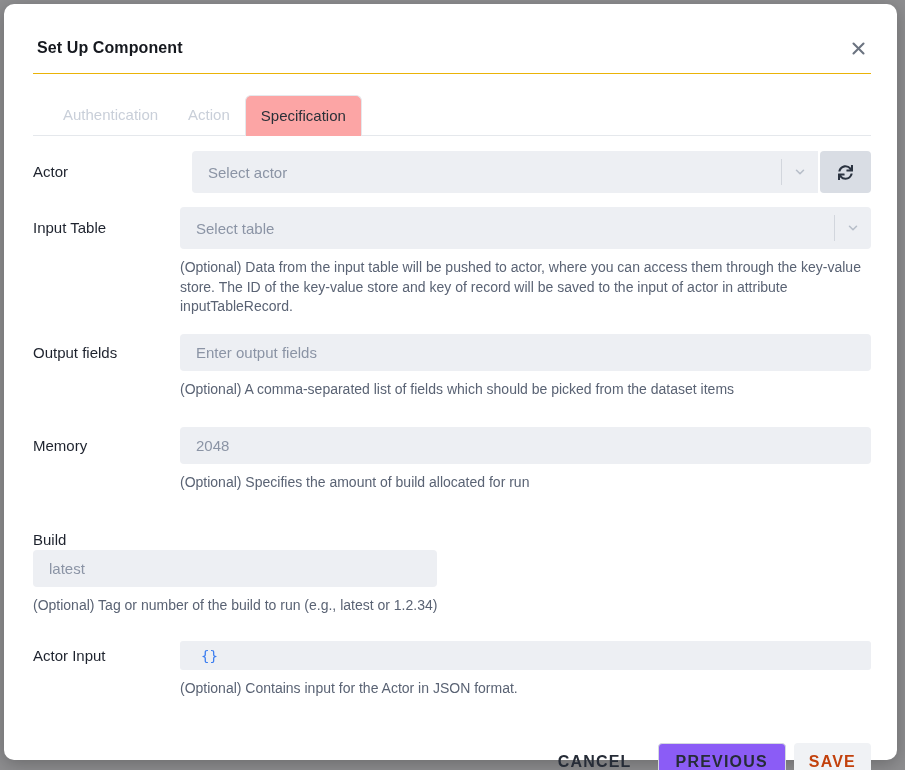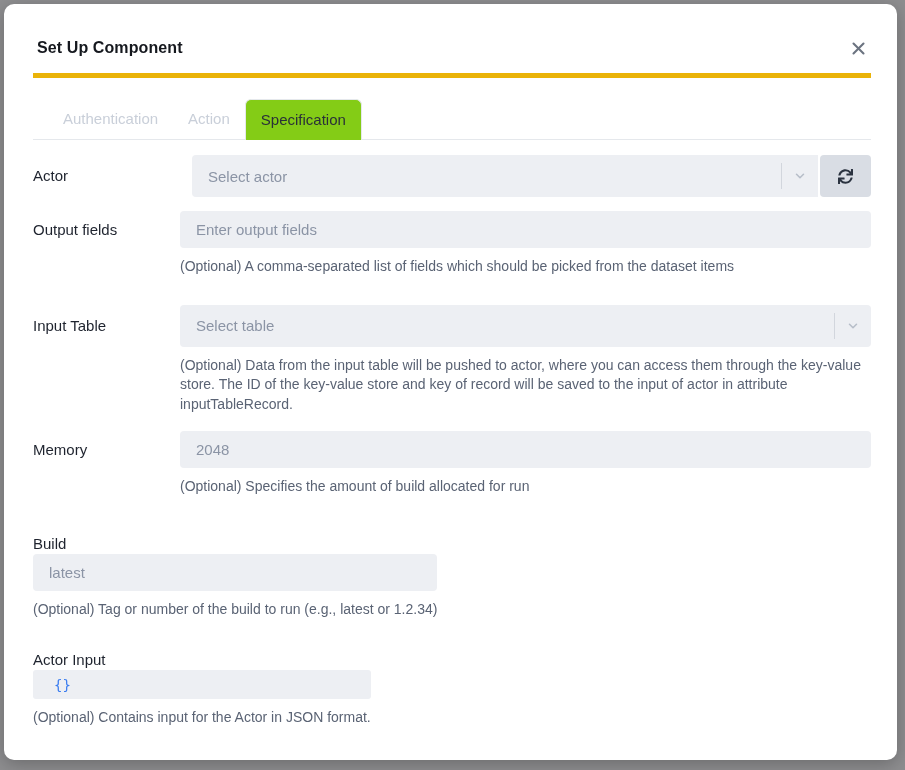--- a/index.html
+++ b/index.html
@@ -15,21 +15,21 @@
     width:893px; height:756px;
     background:#ffffff;
     border-radius:10px;
     padding:0 26px 0 29px;
     box-shadow:0 4px 18px rgba(0,0,0,.25);
   }
   
   .modal-header {
     display:flex; align-items:center; justify-content:space-between;
     padding:33px 4px 14px 4px;
-    border-bottom:5px solid #eab308;
+    border-bottom:1px solid #eab308;
   }
   .modal-title {
     font-size:16px; font-weight:700; color:#15181e; line-height:22px;
     letter-spacing:.1px;
   }
   .close-btn {
     background:none; border:none; cursor:pointer; padding:2px;
     display:flex; align-items:center; justify-content:center;
   }
   
@@ -39,21 +39,21 @@
     border-bottom:1px solid #e5e8ec;
     height:41px;
   }
   .tab {
     padding:0 15px; line-height:40px; font-size:15px;
     color:#c9cfd9; cursor:pointer; white-space:nowrap;
   }
   .tab:first-child { margin-left:15px; }
   .tab.active {
     color:#2a3038;
-    background:#84cc16;
+    background:#fca5a5;
     border:1px solid #e5e8ec;
     border-bottom:none;
     border-radius:6px 6px 0 0;
     margin-bottom:-1px;
     line-height:39px;
     padding-bottom:1px;
   }
   
   .form-row { display:flex; align-items:flex-start; }
   .form-label {
@@ -63,21 +63,21 @@
   .row-select .form-label  { padding-top:11px; }
   .row-input  .form-label  { padding-top:9px;  }
   .row-code   .form-label  { padding-top:5px;  }
   .form-control { flex:1; min-width:0; }
 
   .row-actor       { margin-top:15px; margin-bottom:14px;gap:12px; }
   .row-inputtable  { margin-bottom:17px; }
   .row-output      { margin-bottom:28px; }
   .row-memory      { margin-bottom:28px; }
   .row-build       { margin-bottom:26px;flex-direction:column; }
-  .row-actorinput  { margin-bottom:7px;flex-direction:column; }
+  .row-actorinput  { margin-bottom:7px; }
 
   .select-group { display:flex;border-radius:7px; }
   .select-box {
     height:42px; background:#edeff3; border-radius:4px;
     display:flex; align-items:center; cursor:pointer;
     flex:1; min-width:0;
   }
   .select-group .select-box { border-radius:4px 0 0 4px; }
   .select-placeholder {
     flex:1; padding-left:16px; font-size:15px; color:#8b94a5;
@@ -177,44 +177,44 @@
           </div>
           <button class="refresh-btn" aria-label="Refresh">
             <svg width="15" height="15" viewBox="0 0 512 512">
               <path fill="#2b3340" d="M440.65 12.57l4 82.77A247.16 247.16 0 0 0 255.83 8C134.73 8 33.91 94.92 12.29 209.82A12 12 0 0 0 24.09 224h49.05a12 12 0 0 0 11.67-9.26 175.91 175.91 0 0 1 317-56.94l-101.46-4.86a12 12 0 0 0-12.57 12v47.41a12 12 0 0 0 12 12H500a12 12 0 0 0 12-12V12a12 12 0 0 0-12-12h-47.37a12 12 0 0 0-11.98 12.57zM255.83 432a175.61 175.61 0 0 1-146-77.8l101.8 4.87a12 12 0 0 0 12.57-12v-47.4a12 12 0 0 0-12-12H12a12 12 0 0 0-12 12V500a12 12 0 0 0 12 12h47.35a12 12 0 0 0 12-12.6l-4.15-82.57A247.17 247.17 0 0 0 255.83 504c121.11 0 221.93-86.92 243.55-201.82a12 12 0 0 0-11.8-14.18h-49.05a12 12 0 0 0-11.67 9.26A175.86 175.86 0 0 1 255.83 432z"></path>
             </svg>
           </button>
         </div>
       </div>
     </div>
 
-    <div class="form-row row-input row-output">
-      <div class="form-label">Output fields</div>
-      <div class="form-control">
-        <input type="text" class="text-input" placeholder="Enter output fields" style="">
-        <div class="help-text">(Optional) A comma-separated list of fields which should be picked from the dataset items</div>
-      </div>
-    </div>
-
     <div class="form-row row-select row-inputtable">
       <div class="form-label">Input Table</div>
       <div class="form-control">
         <div class="select-box">
           <span class="select-placeholder">Select table</span>
           <span class="select-caret-zone">
             <span class="select-divider"></span>
             <svg width="14" height="14" viewBox="0 0 20 20">
               <path d="M5 7.5l5 5 5-5" fill="none" stroke="#b7bec9" stroke-width="2.2" stroke-linecap="round" stroke-linejoin="round"></path>
             </svg>
           </span>
         </div>
         <div class="help-text">(Optional) Data from the input table will be pushed to actor, where you can access them through the key-value store. The ID of the key-value store and key of record will be saved to the input of actor in attribute inputTableRecord.</div>
       </div>
     </div>
 
+    <div class="form-row row-input row-output">
+      <div class="form-label">Output fields</div>
+      <div class="form-control">
+        <input type="text" class="text-input" placeholder="Enter output fields" style="">
+        <div class="help-text">(Optional) A comma-separated list of fields which should be picked from the dataset items</div>
+      </div>
+    </div>
+
     <div class="form-row row-input row-memory">
       <div class="form-label">Memory</div>
       <div class="form-control">
         <input type="text" class="text-input" value="2048" style="">
         <div class="help-text">(Optional) Specifies the amount of build allocated for run</div>
       </div>
     </div>
 
     <div class="form-row row-input row-build">
       <div class="form-label">Build</div>

